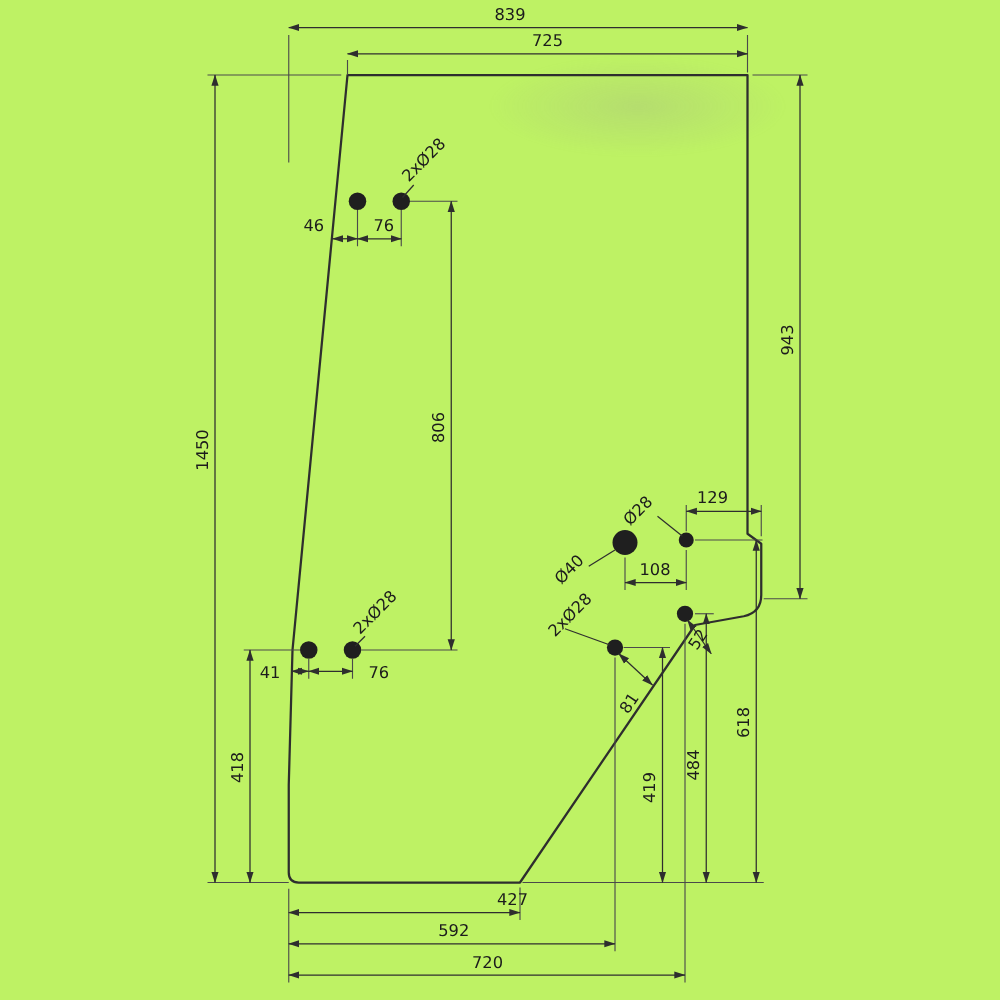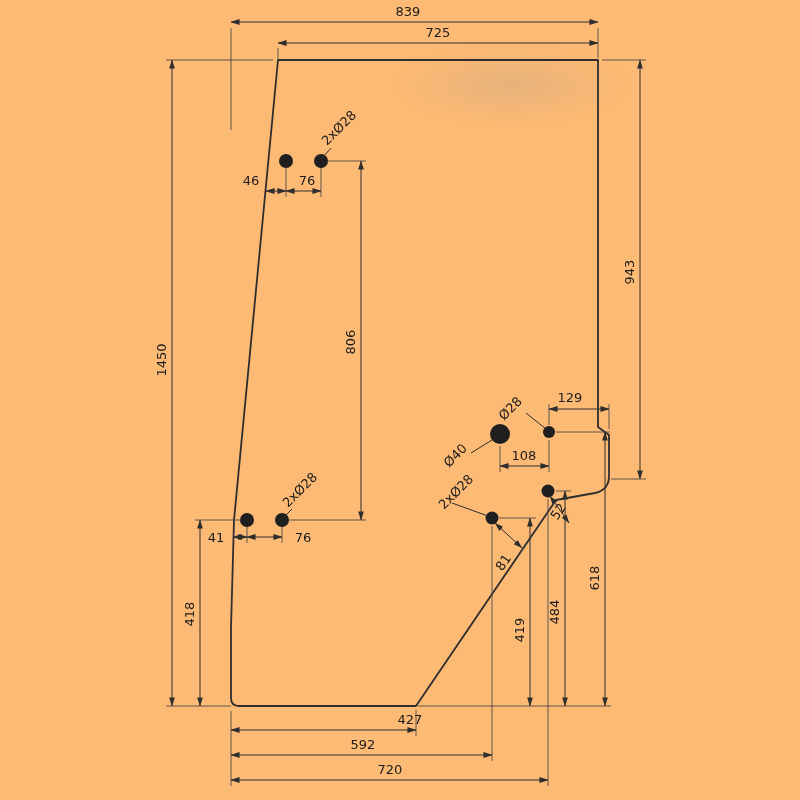--- a/index.html
+++ b/index.html
@@ -1,19 +1,19 @@
 <!DOCTYPE html>
 <html><head>
 <meta charset="utf-8">
 <style>
   html, body { margin: 0; padding: 0; background: #ffffff; }
   .canvas {
     position: relative;
     width: 800px; height: 800px;
-    background: #fdba74;
+    background: #bef264;
     overflow: hidden;
     font-family: "DejaVu Sans", "Liberation Sans", sans-serif;
     text-align: center;
   }
   .smudge {
     position: absolute; left: 390px; top: 45px; width: 240px; height: 80px;
     background: radial-gradient(ellipse at center, rgba(150,150,150,0.22), rgba(150,150,150,0) 70%);
     filter: blur(2px);
     pointer-events: none;
   }

